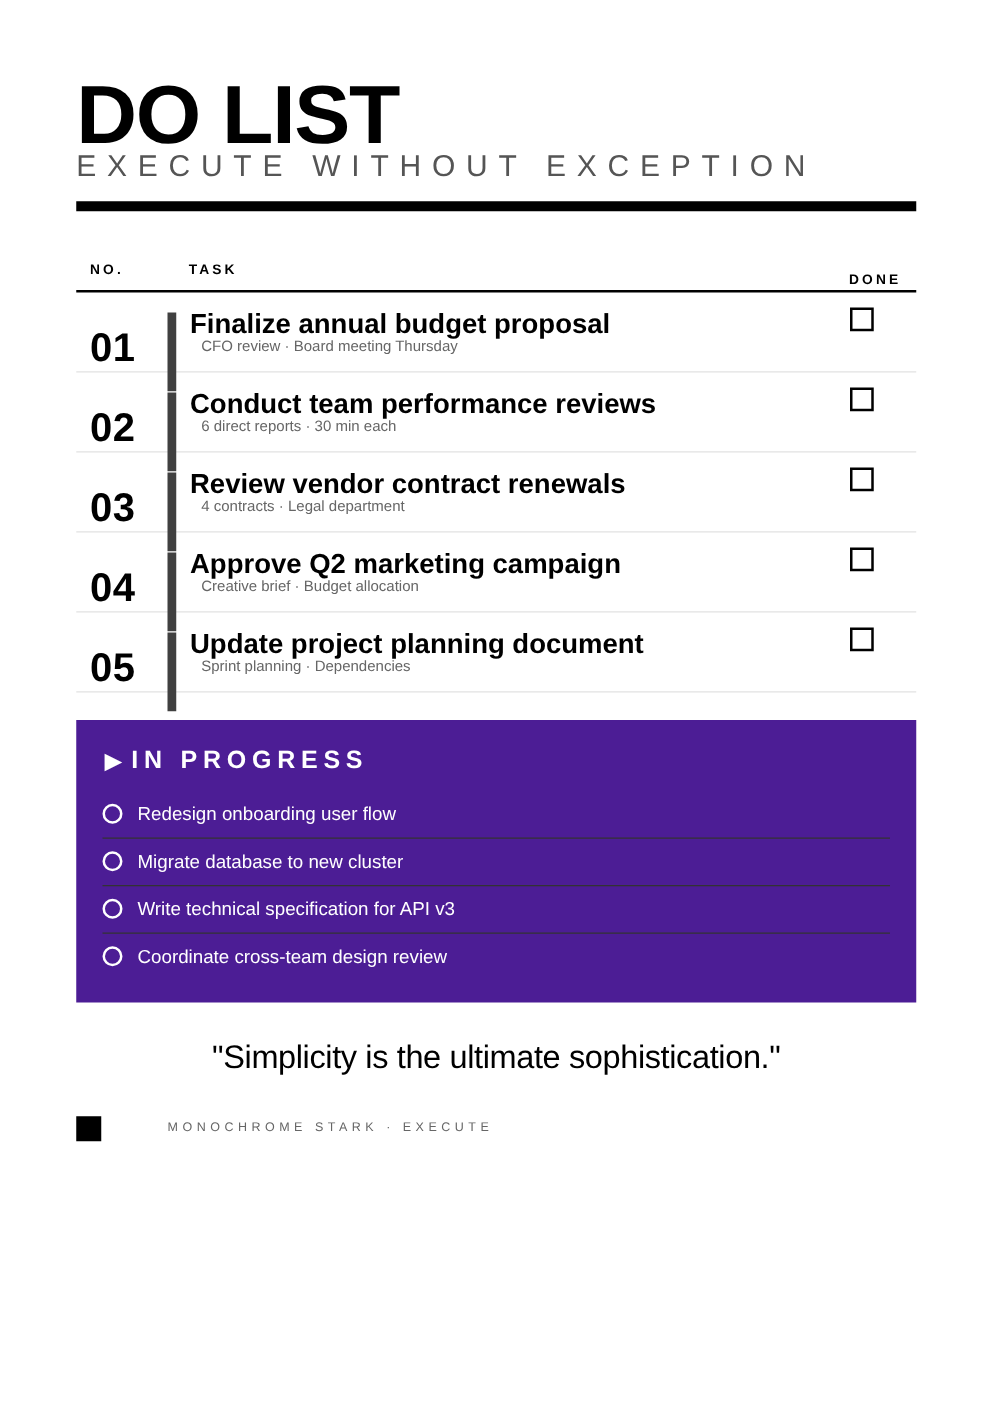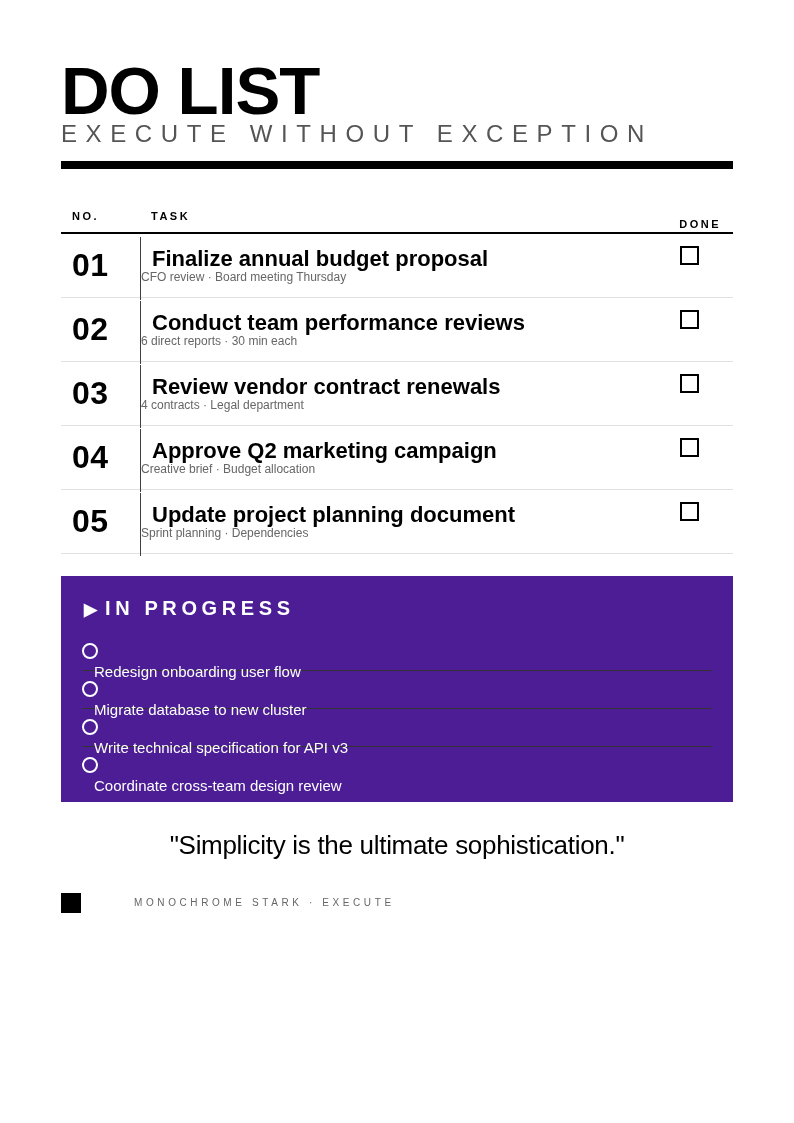--- a/index.html
+++ b/index.html
@@ -7,33 +7,33 @@
   .page { position:absolute; left:61px; top:0; width:672px; }
   .title { position:absolute; top:58px; left:0; font-size:66px; font-weight:900; letter-spacing:-1px; line-height:66px; transform:scaleX(1.02); transform-origin:left; }
   .subtitle { position:absolute; top:121px; left:0; font-size:24px; letter-spacing:8.6px; color:#555; line-height:26px; white-space:nowrap; }
   .rule { position:absolute; top:161px; left:0; width:672px; height:8px; background:#000; }
   .thead { position:absolute; top:208px; left:0; width:672px; height:24px; border-bottom:2px solid #000; font-size:11px; font-weight:700; letter-spacing:2.5px; }
   .th-no { position:absolute; left:11px; top:2px; }
   .th-task { position:absolute; left:90px; top:2px; }
   .th-done { position:absolute; right:12px; top:10px; }
   .rows { position:absolute; top:234px; left:0; width:672px; }
   .row { position:relative; height:63px; border-bottom:1px solid #e2e2e2; }
-  .row .num { position:absolute; left:0; top:3px; width:80px; height:63px; border-right:1px solid #404040; box-sizing:border-box; }
+  .row .num { position:absolute; left:0; top:16px; width:80px; height:63px; border-right:7px solid #404040; box-sizing:border-box; }
   .row .num span { position:absolute; left:11px; top:10px; font-size:32px; font-weight:900; letter-spacing:0.5px; }
   .row .task { position:absolute; left:91px; top:12px; font-size:22px; font-weight:700; }
-  .row .meta { position:absolute; left:80px; top:36px; font-size:12px; color:#666; }
+  .row .meta { position:absolute; left:100px; top:36px; font-size:12px; color:#666; }
   .row .check { position:absolute; left:619px; top:12px; width:15px; height:15px; border:2px solid #000; background:#fff; cursor:pointer; }
   .progress { position:absolute; top:576px; left:0; width:672px; height:226px; background:#4c1d95; color:#fff; }
   .ph { position:absolute; top:21px; left:23px; font-size:20px; font-weight:900; letter-spacing:4.6px; }
   .ph .tri { font-size:17px; margin-right:8px; letter-spacing:0; }
   .plist { position:absolute; top:57px; left:21px; width:630px; }
   .pitem { position:relative; height:37px; border-bottom:1px solid #333; }
   .pitem:last-child { border-bottom:none; }
   .pitem .circ { position:absolute; left:0; top:10px; width:12px; height:12px; border:2px solid #fff; border-radius:50%; cursor:pointer; }
-  .pitem .txt { position:absolute; left:12px; top:10px; font-size:15px;margin-top:20px; }
+  .pitem .txt { position:absolute; left:28px; top:10px; font-size:15px; }
   .quote { position:absolute; top:830px; left:0; width:672px; text-align:center; font-size:26px; letter-spacing:-0.3px; }
   .footer-sq { position:absolute; top:893px; left:0; width:20px; height:20px; background:#000; }
   .footer-txt { position:absolute; top:897px; left:31px; font-size:10px; letter-spacing:3.6px; color:#666;padding-left:42px; }
 </style>
 </head>
 <body>
 
 <div class="page">
   <div class="title">DO LIST</div>
   <div class="subtitle">EXECUTE WITHOUT EXCEPTION</div>

